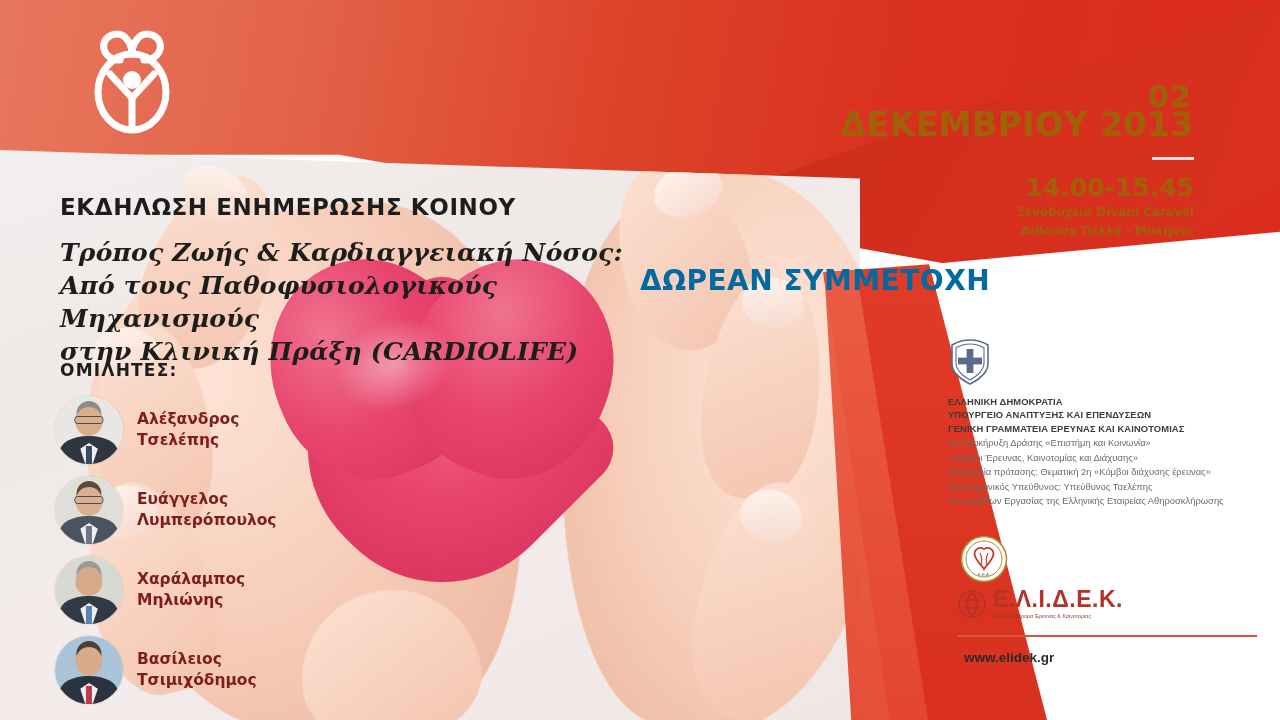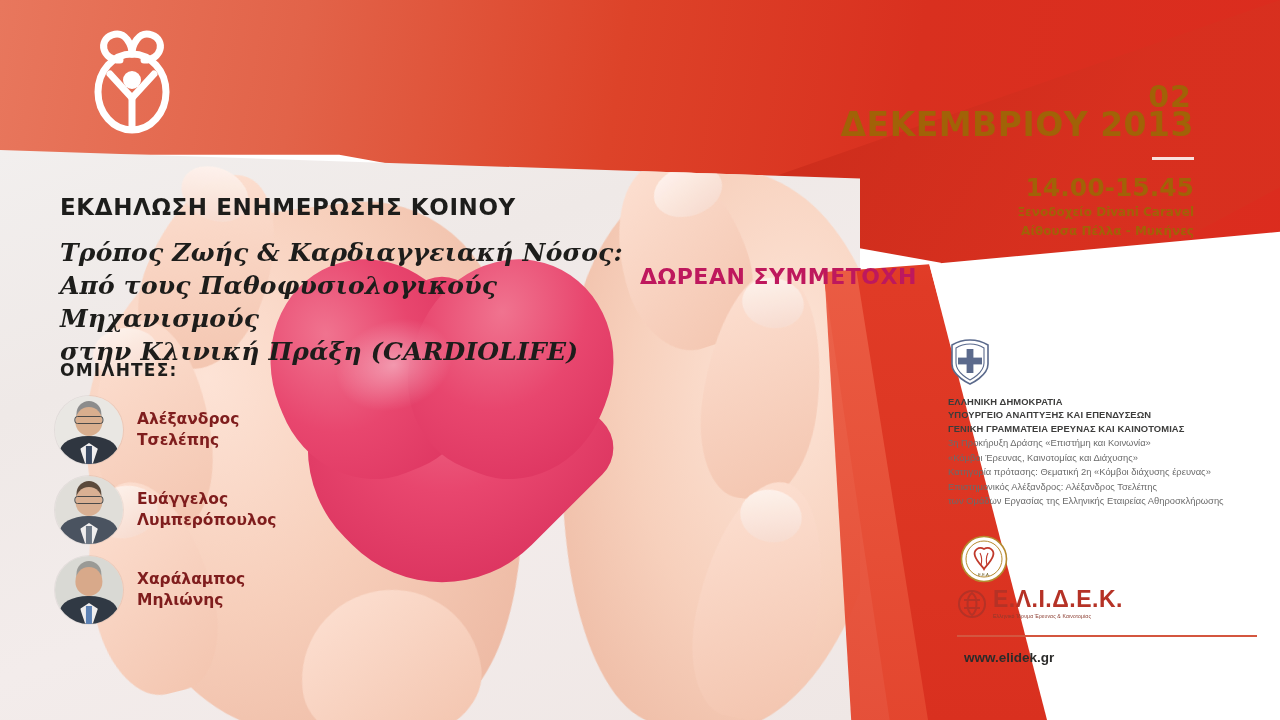--- a/index.html
+++ b/index.html
@@ -147,21 +147,21 @@
   .av-shirt{position:absolute;left:50%;bottom:0;width:26%;height:30%;background:#f0eeee;transform:translateX(-50%);clip-path:polygon(50% 0,100% 28%,72% 100%,28% 100%,0 28%);}
   .av-tie{position:absolute;left:50%;bottom:0;width:9%;height:26%;transform:translateX(-50%);}
   .av-glasses{position:absolute;left:50%;top:30%;width:40%;height:9%;transform:translateX(-50%);border:1.6px solid #4a4a4a;border-radius:3px;background:transparent;}
   .speaker-name{
     margin-left:14px;font-size:15.5px;line-height:1.32;color:#7f1d1d;font-weight:600;
     font-family:"DejaVu Sans",sans-serif;
   }
 
   .free-entry{
     position:absolute;left:640px;top:264px;
-    font-size:22px;font-weight:700;letter-spacing:.5px;color:#be185d;
+    font-size:28px;font-weight:700;letter-spacing:.5px;color:#0369a1;
     font-family:"DejaVu Sans",sans-serif;
   }
 
   
   .datebox{position:absolute;right:86px;top:82px;text-align:right;color:#a16207;}
   .day{
     font-size:30px;font-weight:700;line-height:1;letter-spacing:1px;
     font-family:"DejaVu Sans",sans-serif;margin-right:2px;
   }
   .month-year{
@@ -286,20 +286,30 @@
       <div class="speaker">
         <div class="avatar">
           <div class="av-bg" style="background:#d9d9d4"></div>
           <div class="av-body" style="background:#303944"></div>
           <div class="av-head" style="background:#d8a98a;box-shadow:0 -7px 0 -1px #9a9a96"></div>
           <div class="av-shirt"></div>
           <div class="av-tie" style="background:#5d82b5"></div>
         </div>
         <div class="speaker-name"><span>Χαράλαμπος</span><br><span>Μηλιώνης</span></div>
       </div>
+      <div class="speaker">
+        <div class="avatar">
+          <div class="av-bg" style="background:#a9c4d8"></div>
+          <div class="av-body" style="background:#2b3340"></div>
+          <div class="av-head" style="background:#d7ab8c;box-shadow:0 -7px 0 -1px #4a4038"></div>
+          <div class="av-shirt"></div>
+          <div class="av-tie" style="background:#c0394f"></div>
+        </div>
+        <div class="speaker-name"><span>Βασίλειος</span><br><span>Τσιμιχόδημος</span></div>
+      </div>
     </div>
 
   <div class="datebox">
     <div class="day">02</div>
     <div class="month-year">ΔΕΚΕΜΒΡΙΟΥ 2013</div>
     <div class="rule"></div>
     <div class="time">14.00-15.45</div>
     <div class="venue">Ξενοδοχείο Divani Caravel</div>
     <div class="venue">Αίθουσα Πέλλα - Μυκήνες</div>
   </div>
@@ -312,21 +322,21 @@
         <rect x="18.6" y="11" width="6.8" height="24" fill="#5b6a8c"></rect>
         <rect x="10" y="19.6" width="24" height="6.8" fill="#5b6a8c"></rect>
       </svg>
     </div>
     <div class="org-bold">ΕΛΛΗΝΙΚΗ ΔΗΜΟΚΡΑΤΙΑ</div>
     <div class="org-bold">ΥΠΟΥΡΓΕΙΟ ΑΝΑΠΤΥΞΗΣ ΚΑΙ ΕΠΕΝΔΥΣΕΩΝ</div>
     <div class="org-bold">ΓΕΝΙΚΗ ΓΡΑΜΜΑΤΕΙΑ ΕΡΕΥΝΑΣ ΚΑΙ ΚΑΙΝΟΤΟΜΙΑΣ</div>
     <div class="org-small">3η Προκήρυξη Δράσης «Επιστήμη και Κοινωνία»</div>
     <div class="org-small">«Κόμβοι Έρευνας, Καινοτομίας και Διάχυσης»</div>
     <div class="org-small">Κατηγορία πρότασης: Θεματική 2η «Κόμβοι διάχυσης έρευνας»</div>
-    <div class="org-small">Επιστημονικός Αλέξανδρος: Αλέξανδρος Τσελέπης</div>
+    <div class="org-small">Επιστημονικός Υπεύθυνος: Υπεύθυνος Τσελέπης</div>
     <div class="org-note" style="margin-top:0">των Ομάδων Εργασίας της Ελληνικής Εταιρείας Αθηροσκλήρωσης</div>
   </div>
 
   <div class="hsa-logo">
     <svg viewBox="0 0 48 48" width="48" height="48" aria-hidden="true">
       <circle cx="24" cy="24" r="22.5" fill="#ffffff" stroke="#b58a2e" stroke-width="1.6"></circle>
       <circle cx="24" cy="24" r="18" fill="#ffffff" stroke="#b58a2e" stroke-width="1"></circle>
       <path d="M24 14 C29 11 35 15 33 21 C31 27 25 32 24 34 C23 32 17 27 15 21 C13 15 19 11 24 14 Z" fill="none" stroke="#c0392b" stroke-width="1.8"></path>
       <path d="M20 18 C22 22 22 26 21 30 M28 18 C26 22 26 26 27 30" fill="none" stroke="#c0392b" stroke-width="1.1"></path>
       <text x="24" y="41" font-size="4.2" text-anchor="middle" fill="#6b5a22" font-family="Liberation Sans, sans-serif">E.E.A.</text>

